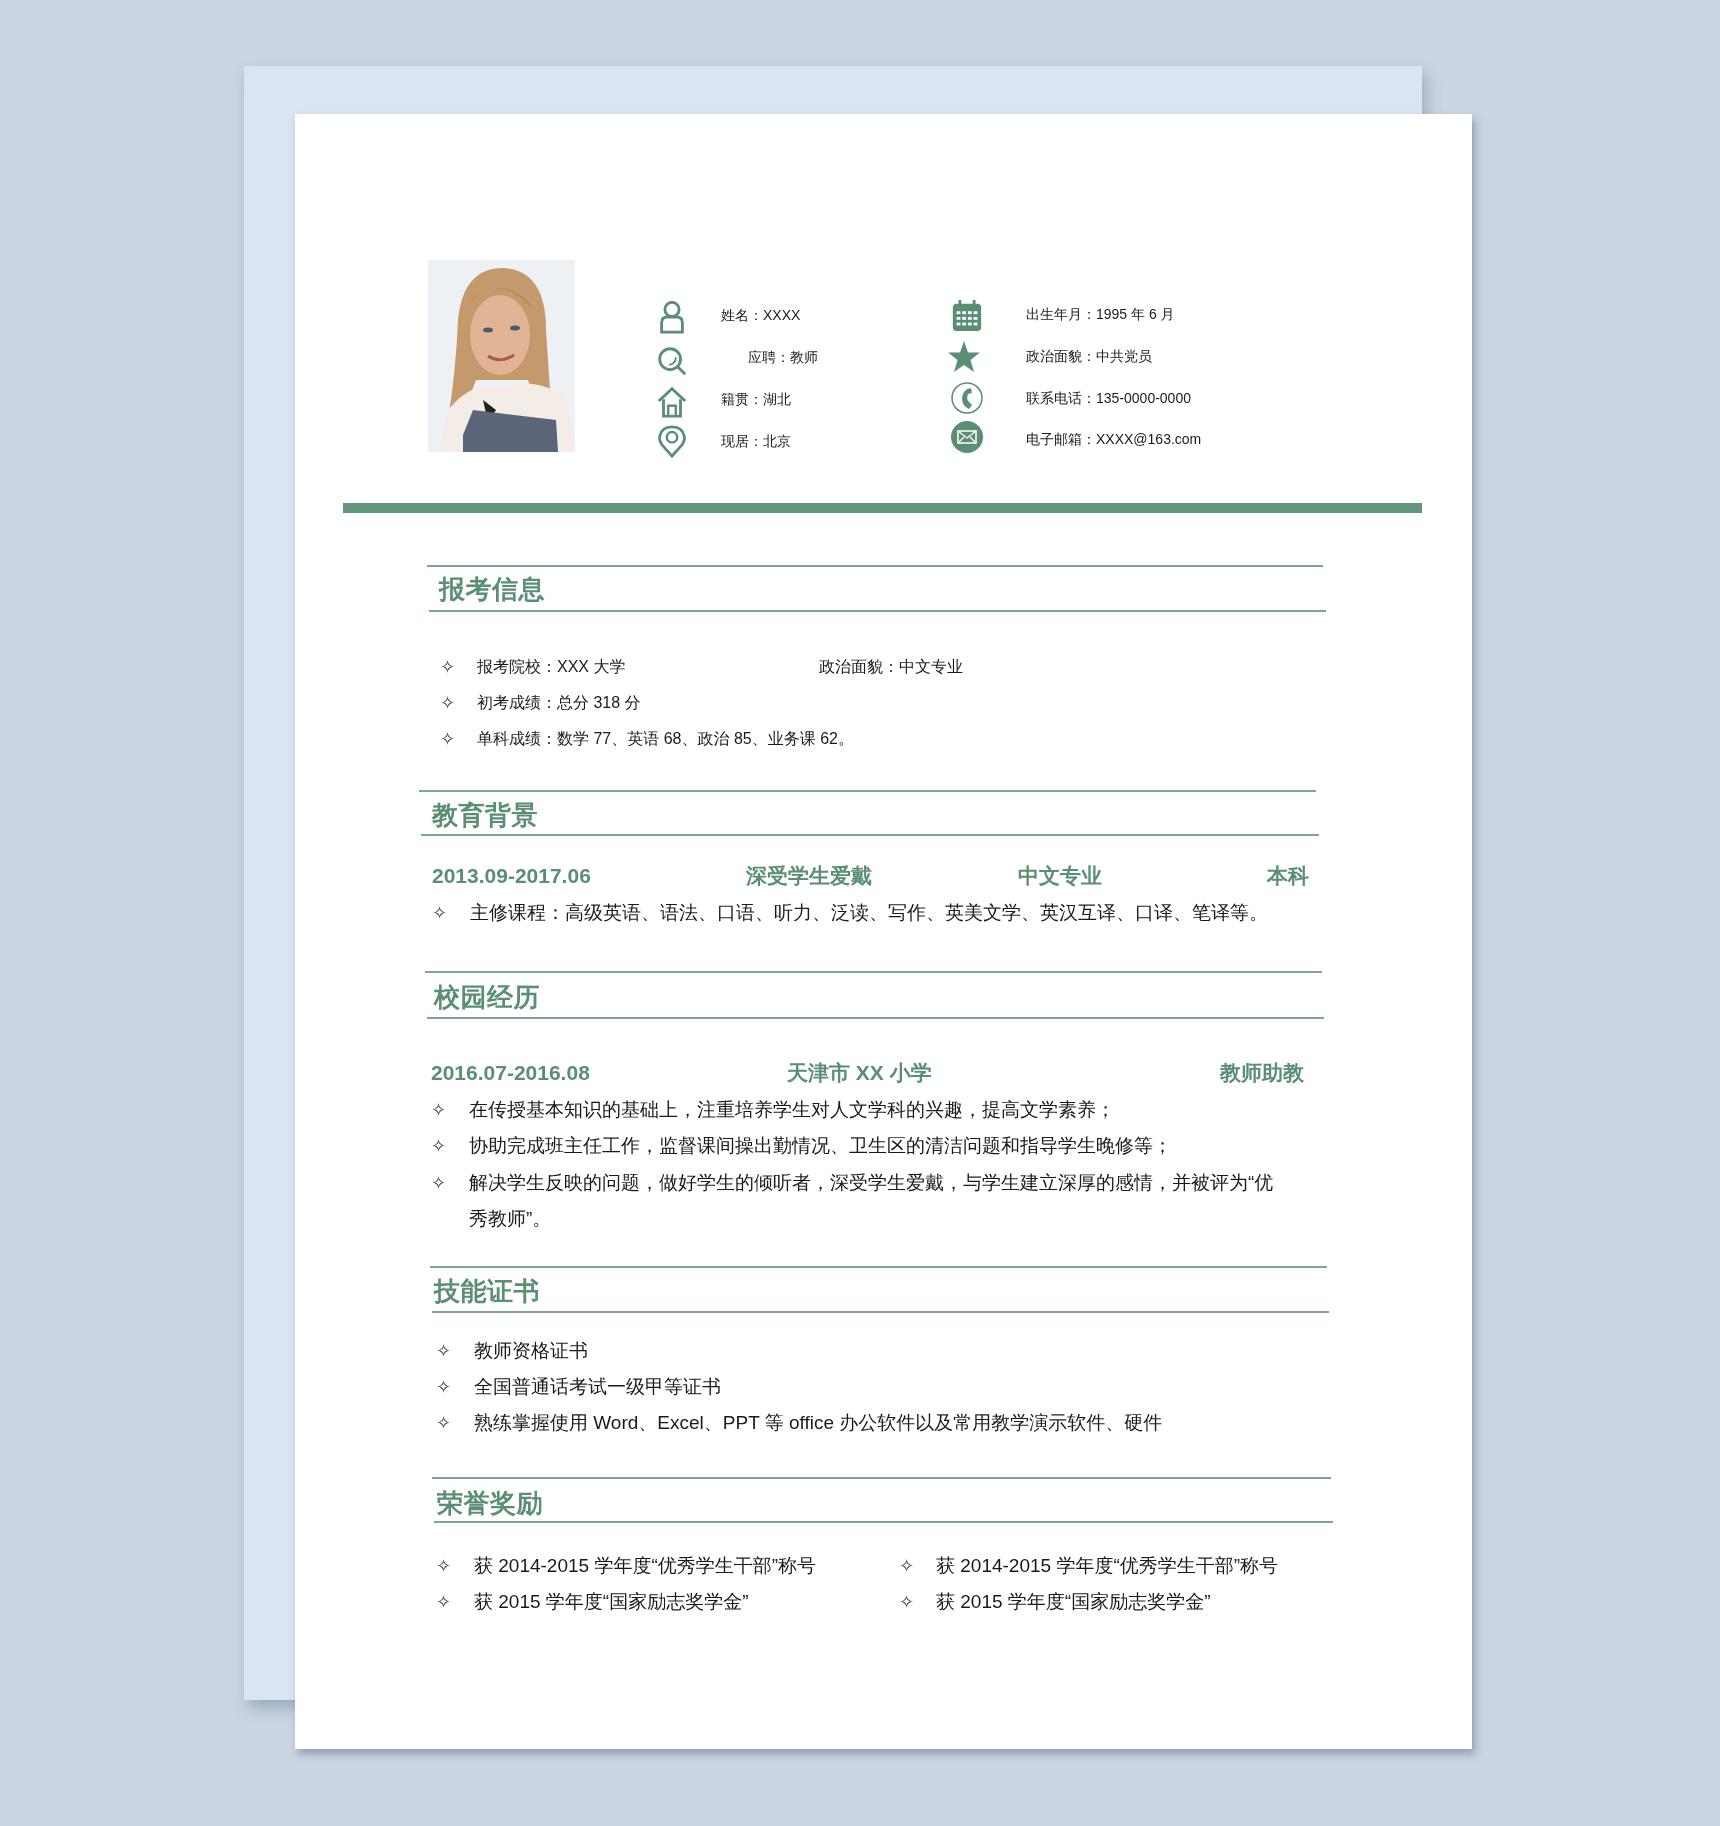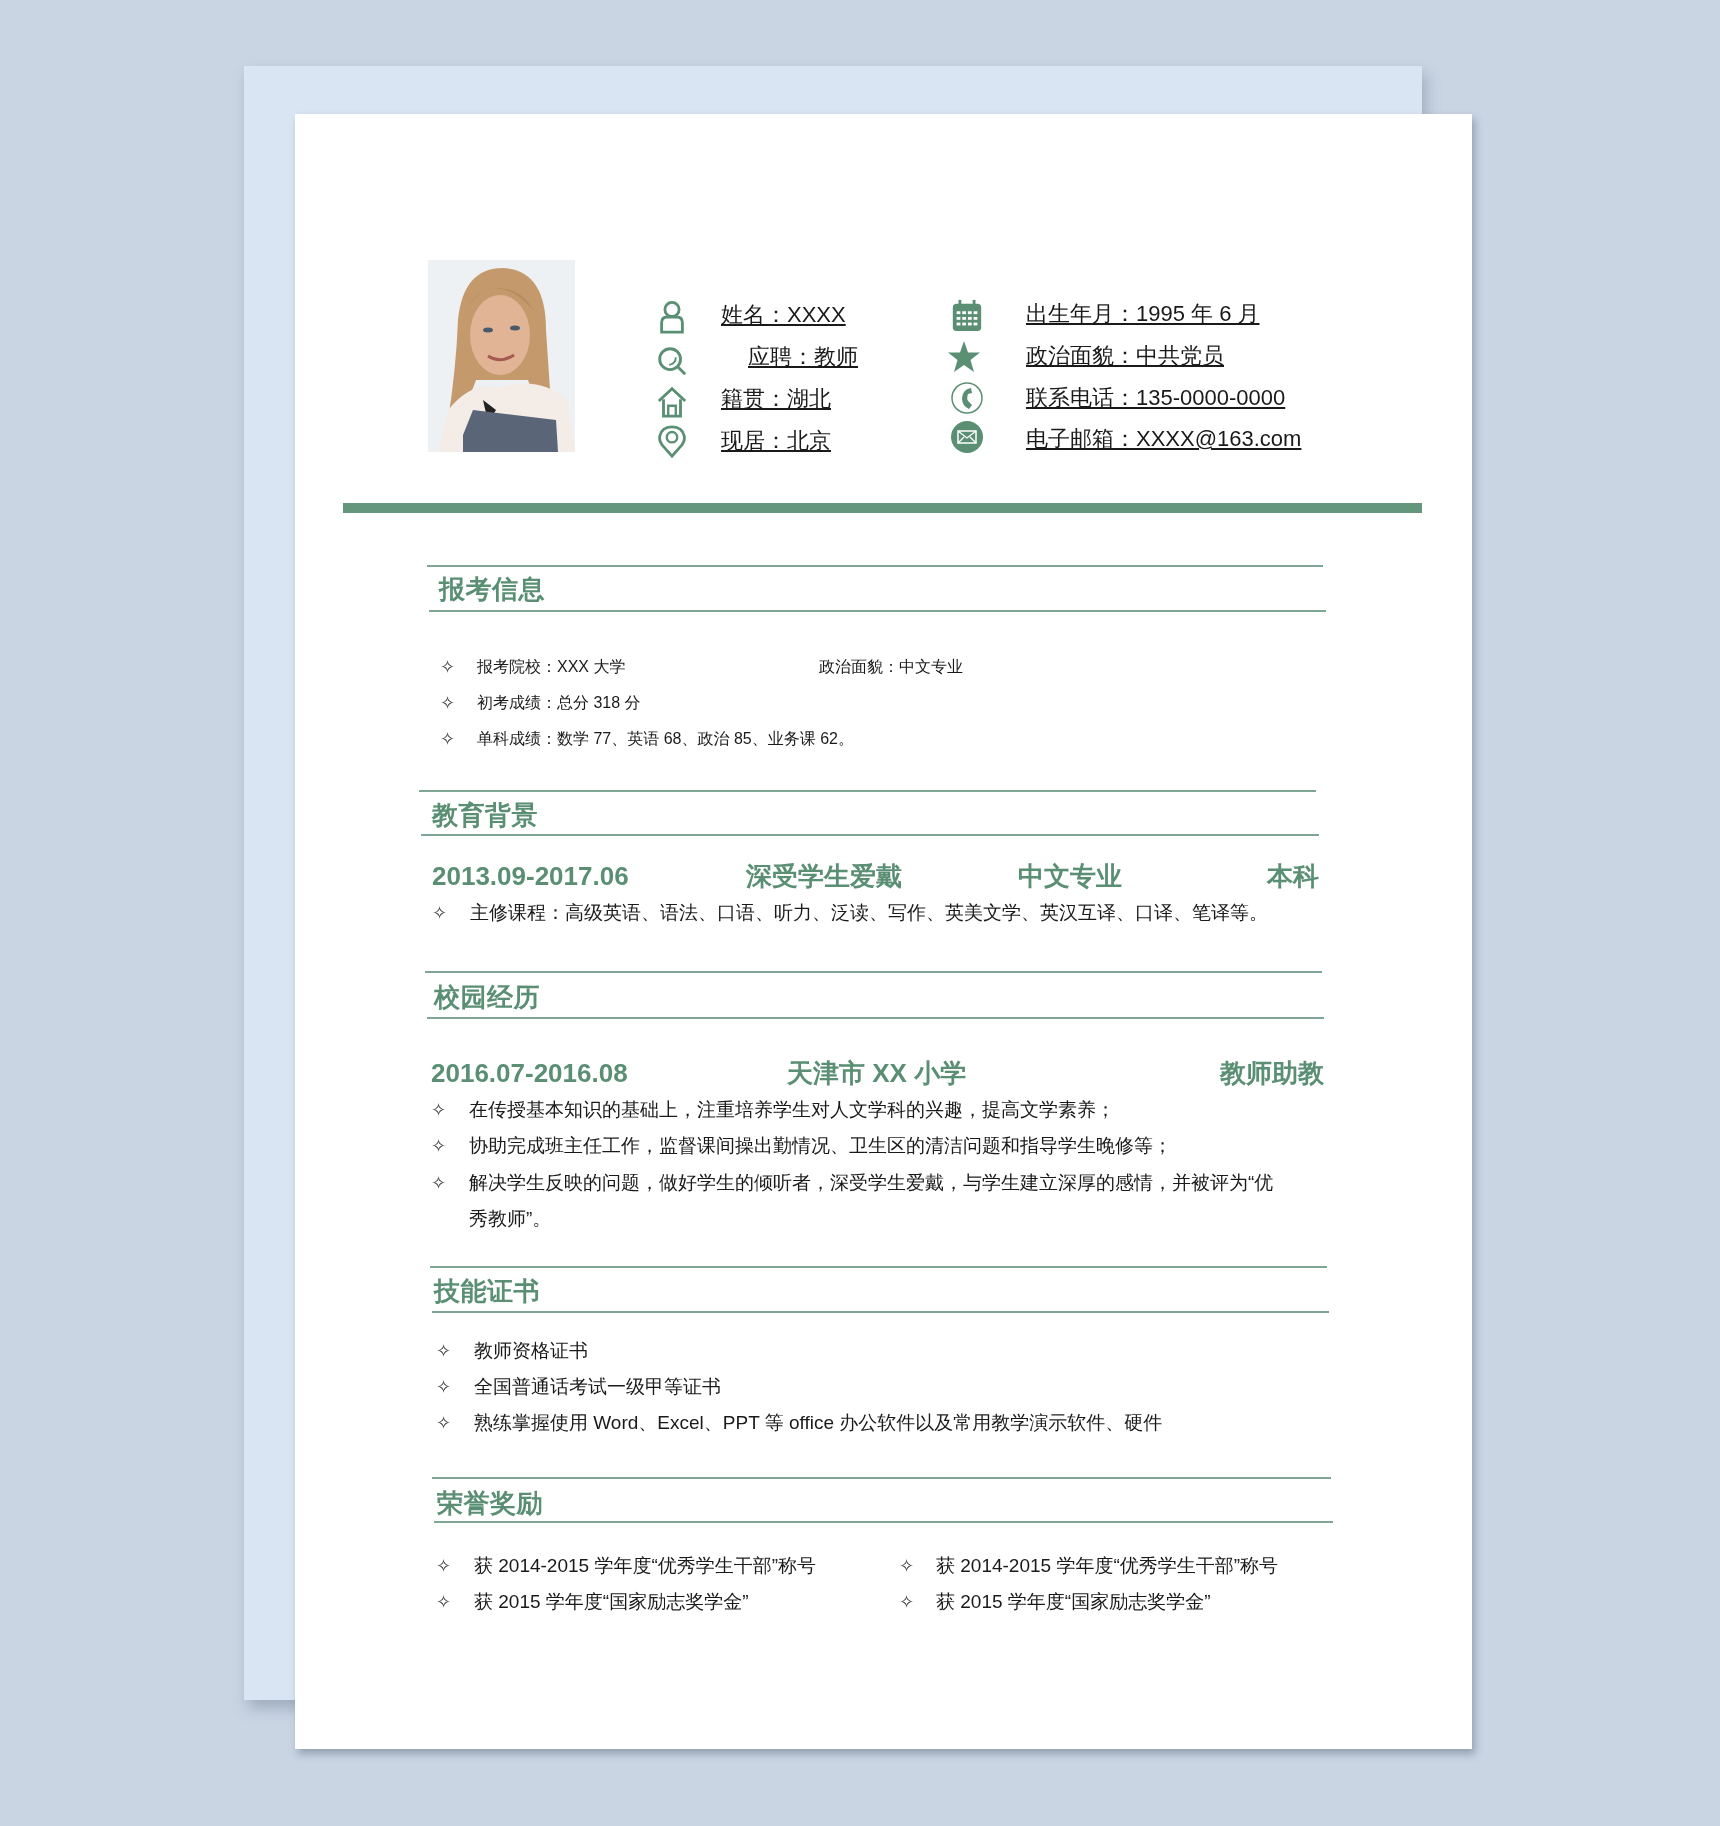--- a/index.html
+++ b/index.html
@@ -4,28 +4,28 @@
 <style>
   html,body{margin:0;padding:0;}
   body{width:1720px;height:1826px;background:#c9d5e3;position:relative;overflow:hidden;
        font-family:"Liberation Sans","DejaVu Sans",sans-serif;color:#1a1a1a;}
   .back-page{position:absolute;left:244px;top:66px;width:1178px;height:1634px;background:#dae5f3;
        box-shadow:4px 8px 14px rgba(80,95,115,.35);}
   .front-page{position:absolute;left:295px;top:114px;width:1177px;height:1635px;background:#fff;
        box-shadow:3px 5px 8px rgba(80,95,115,.45);}
   .abs{position:absolute;}
   .photo{left:428px;top:260px;width:147px;height:192px;overflow:hidden;background:#eef1f4;}
-  .info-row{position:absolute;font-size:22px;line-height:28px;white-space:nowrap;text-decoration:underline;}
+  .info-row{position:absolute;font-size:14px;line-height:28px;white-space:nowrap;}
   .ico{position:absolute;width:34px;height:34px;}
   .bar{left:343px;top:503px;width:1079px;height:10px;background:#63967c;}
   .sec-line{position:absolute;height:2px;background:#7fa694;}
   .sec-title{position:absolute;font-size:26px;font-weight:bold;color:#5a8f74;line-height:30px;letter-spacing:0.5px;}
   .item{position:absolute;font-size:16px;line-height:26px;white-space:nowrap;color:#1a1a1a;}
   .bullet{position:absolute;font-size:18px;line-height:26px;color:#333;}
-  .green-bold{position:absolute;font-size:26px;font-weight:bold;color:#5a8f74;line-height:26px;white-space:nowrap;}
+  .green-bold{position:absolute;font-size:21px;font-weight:bold;color:#5a8f74;line-height:26px;white-space:nowrap;}
   .item-sm{position:absolute;font-size:19px;line-height:26px;white-space:nowrap;color:#1a1a1a;}
 </style>
 </head>
 <body>
 
 <div class="back-page"></div>
 <div class="front-page"></div>
 
 <div class="abs photo">
   <svg width="147" height="192" viewBox="0 0 147 192">

